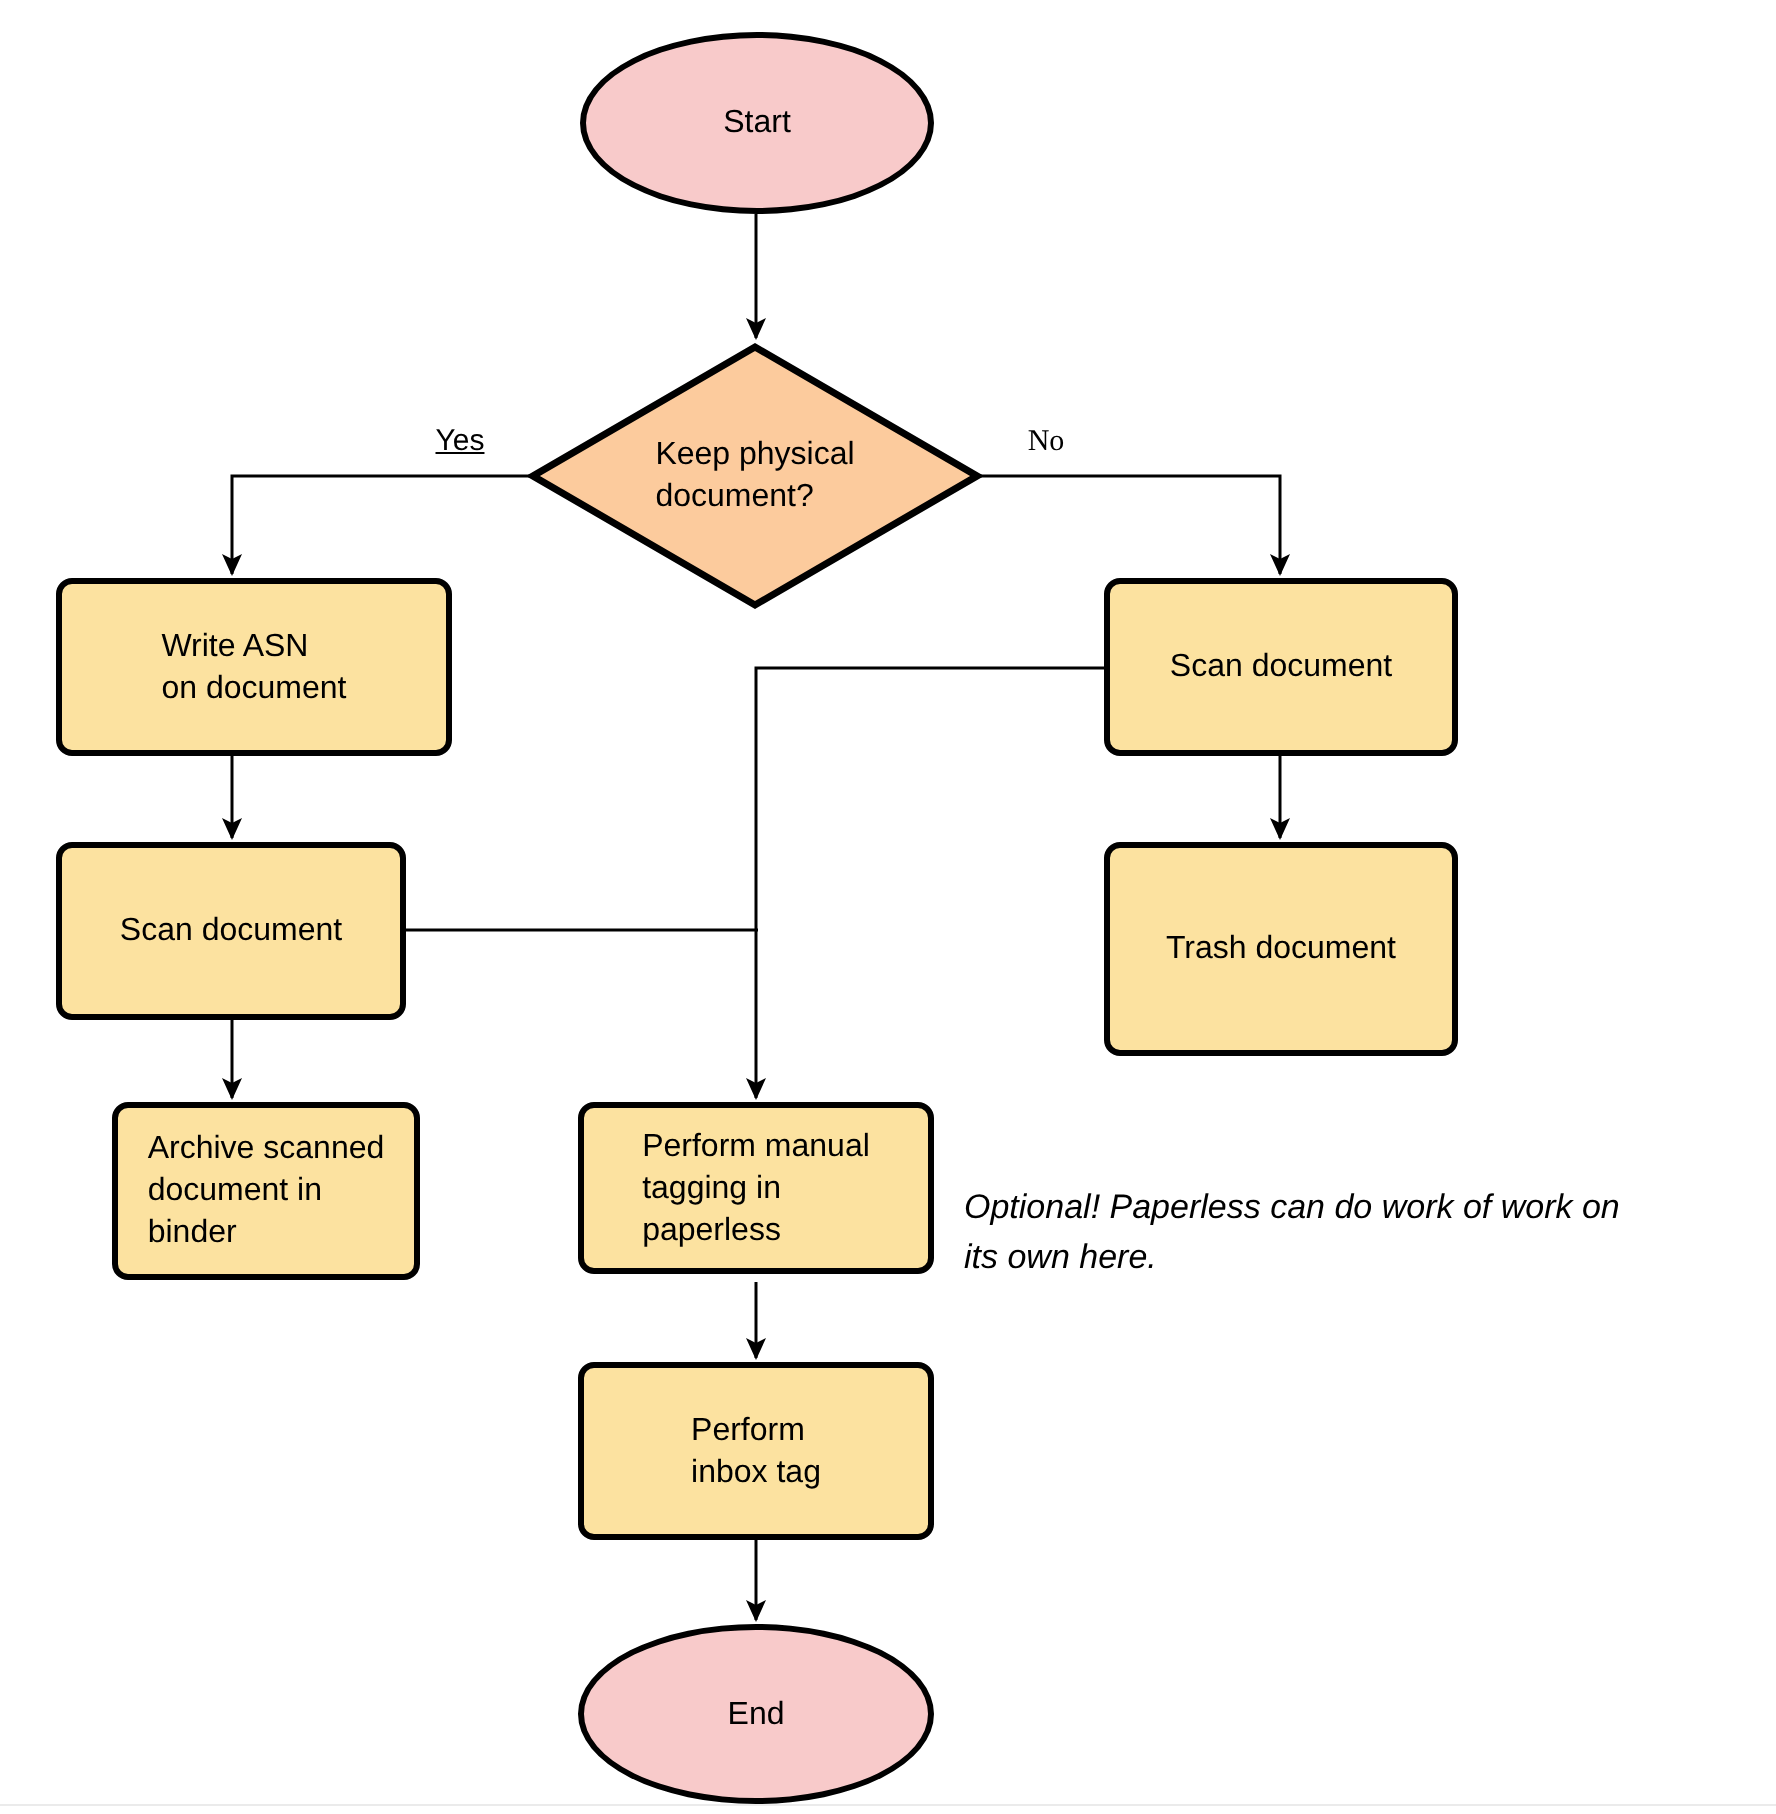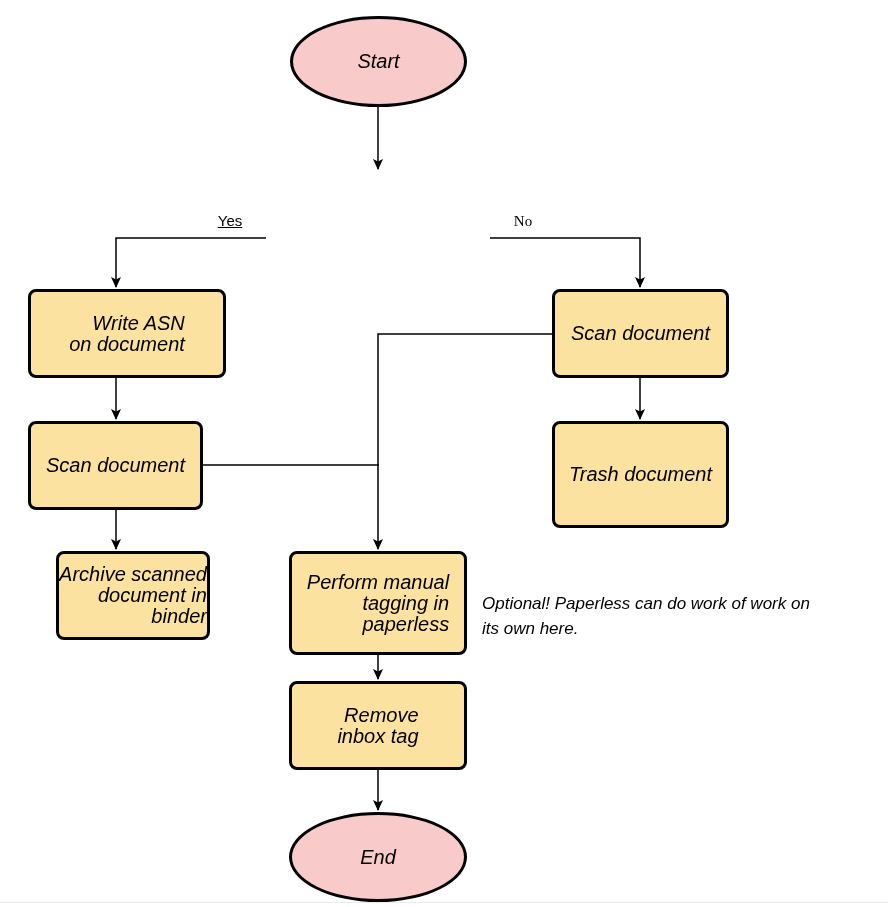--- a/index.html
+++ b/index.html
@@ -30,25 +30,24 @@
   .edges marker path {
     fill: var(--stroke, #000);
     stroke: none;
   }
   .node {
     position: absolute;
     box-sizing: border-box;
     display: flex;
     align-items: center;
     justify-content: center;
-    text-align: right;
-    font-size: 20px;
+    text-align: left;
+    font-size: 16px;
     line-height: 21px;
     white-space: pre-line;
-    font-style: italic;
   }
   .node.process {
     background: var(--process-fill, #fce2a0);
     border: 3px solid var(--stroke, #000);
     border-radius: 8px;
   }
   .node.terminal {
     background: var(--terminal-fill, #f8caca);
     border: 3px solid var(--stroke, #000);
     border-radius: 50%;
@@ -115,45 +114,52 @@
     <path d="M490,238 L640,238 L640,287" marker-end="url(#arrowhead)"></path>
     <path d="M640,378 L640,419" marker-end="url(#arrowhead)"></path>
     <path d="M552,334 L378,334 L378,549" marker-end="url(#arrowhead)"></path>
     <path d="M203,465 L379,465"></path>
     <path d="M378,641 L378,679" marker-end="url(#arrowhead)"></path>
     <path d="M378,770 L378,810" marker-end="url(#arrowhead)"></path>
   </svg>
 
   <div class="node terminal" style="left:290px; top:16px; width:177px; height:91px;">Start</div>
 
+  <div class="node decision" style="left:264px; top:171px; width:227px; height:134px;">
+    <svg class="decision-shape" viewBox="0 0 227 134" xmlns="http://www.w3.org/2000/svg">
+      <polygon points="113.5,2.5 224.5,67 113.5,131.5 2.5,67"></polygon>
+    </svg>
+    <div class="decision-label">Keep physical
+document?</div>
+  </div>
 
   <div class="edge-label" style="left:200px; top:212px; width:56px;text-decoration:underline;">Yes</div>
 
   <div class="edge-label" style="left:495px; top:212px; width:52px;font-family:Liberation Serif, serif;">No</div>
 
   <div class="node process" style="left:28px; top:289px; width:198px; height:89px;">Write ASN
 on document</div>
 
   <div class="node process" style="left:28px; top:421px; width:175px; height:89px;">Scan document</div>
 
   <div class="node process" style="left:28px; top:551px; width:154px; height:89px;margin-left:28px;">Archive scanned
 document in
 binder</div>
 
   <div class="node process" style="left:552px; top:289px; width:177px; height:89px;">Scan document</div>
 
   <div class="node process" style="left:552px; top:421px; width:177px; height:107px;">Trash document</div>
 
-  <div class="node process" style="left:289px; top:551px; width:178px; height:104px;">Perform manual
+  <div class="node process" style="left:289px; top:551px; width:178px; height:86px;">Perform manual
 tagging in
 paperless</div>
 
   <div class="note">Optional! Paperless can do work of work on
 its own here.</div>
 
-  <div class="node process" style="left:289px; top:681px; width:178px; height:89px;">Remove
+  <div class="node process" style="left:289px; top:681px; width:178px; height:89px;">Perform
 inbox tag</div>
 
   <div class="node terminal" style="left:289px; top:812px; width:178px; height:90px;">End</div>
 
   <div class="bottom-divider"></div>
 
 </div>
 
 </body></html>

